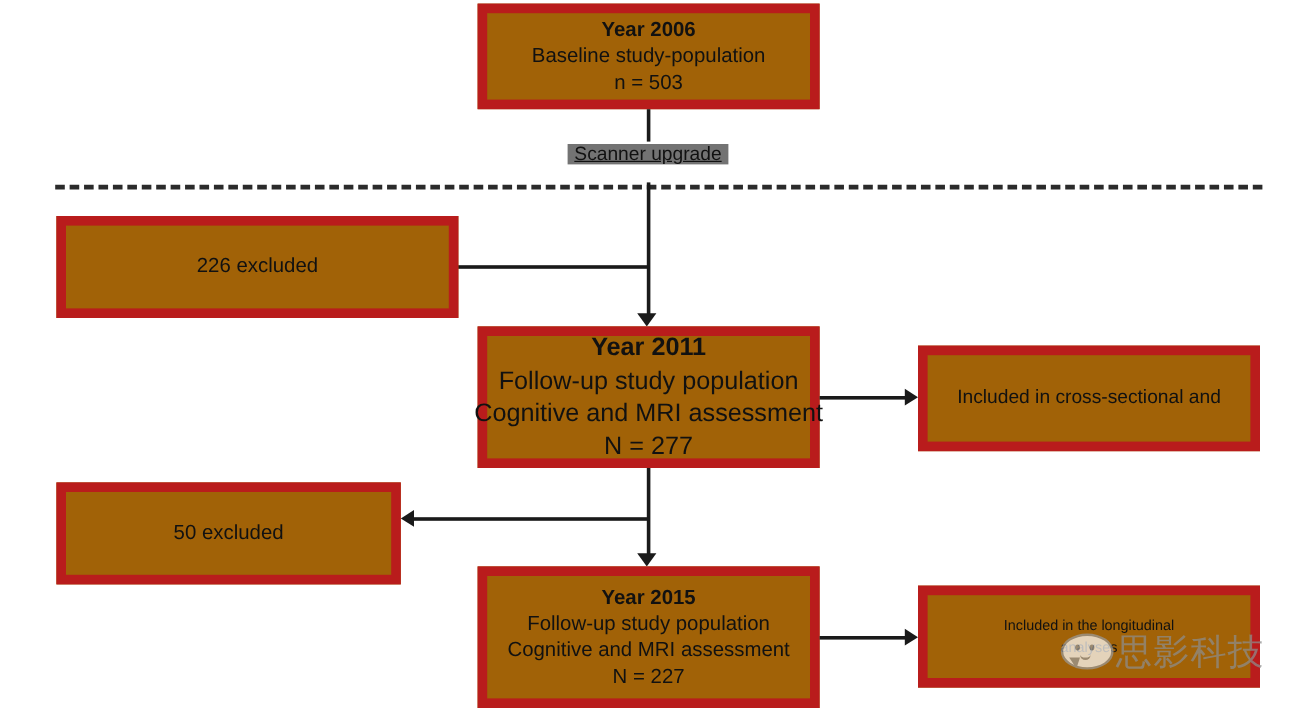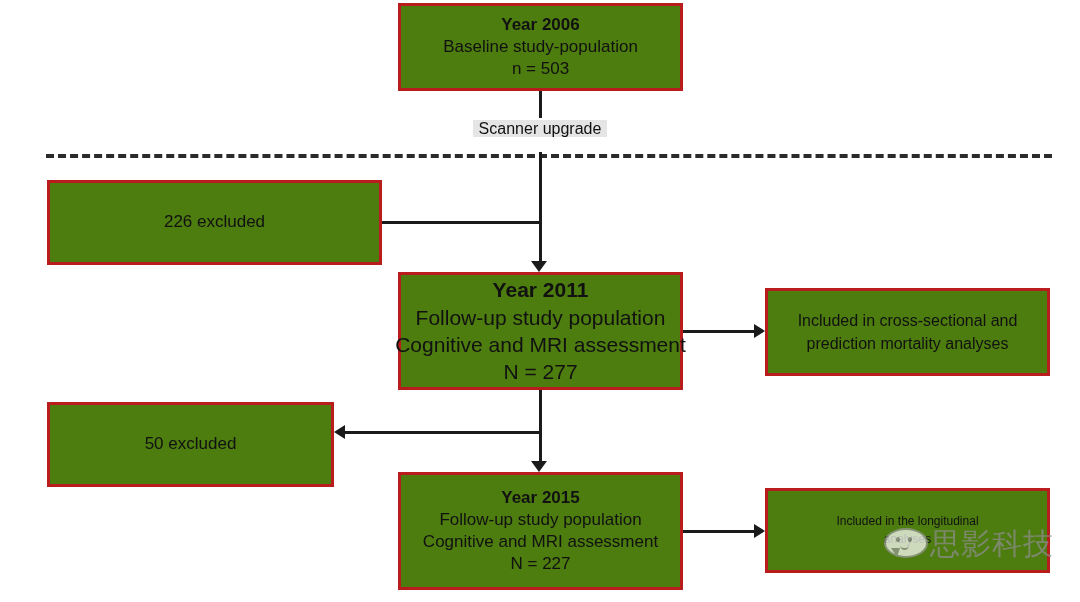--- a/index.html
+++ b/index.html
@@ -11,22 +11,22 @@
     position: relative;
     width: 1080px;
     height: 602px;
     background: #ffffff;
     font-family: "Liberation Sans", sans-serif;
     overflow: hidden;
   }
   .box {
     position: absolute;
     box-sizing: border-box;
-    background: #4d7c0f;
-    border: 3px solid #b91c1c;
+    background: #a16207;
+    border: 8px solid #b91c1c;
     display: flex;
     flex-direction: column;
     align-items: center;
     justify-content: center;
     text-align: center;
     color: #111111;
   }
   .box .line {
     display: block;
     line-height: 1.30;
@@ -93,22 +93,23 @@
     position: absolute;
     left: 0;
     top: 120px;
     width: 1080px;
     text-align: center;
     font-size: 16px;
     color: #111111;
     background: transparent;
   }
   #scanner-upgrade-label span {
-    background: #e5e5e5;
+    background: #737373;
     padding: 0 6px;
+    text-decoration: underline;
   }
   
   #watermark {
     position: absolute;
     left: 884px;
     top: 528px;
     display: flex;
     align-items: center;
     gap: 4px;
     opacity: 0.72;
@@ -192,21 +193,20 @@
     <span class="line">Follow-up study population</span>
     <span class="line">Cognitive and MRI assessment</span>
     <span class="line">N = 277</span>
   </div>
 
   <div class="hline" style="left:683px; top:330px; width:72px;"></div>
   <div class="arrow-right" style="left:754px; top:324px;"></div>
 
   <div class="box" id="box-cross-sectional">
     <span class="line">Included in cross-sectional and</span>
-    <span class="line">prediction mortality analyses</span>
   </div>
 
   <div class="vline" style="left:539px; top:390px; height:75px;"></div>
   <div class="arrow-down" style="left:531px; top:461px;"></div>
 
   <div class="hline" style="left:344px; top:431px; width:197px;"></div>
   <div class="arrow-left" style="left:334px; top:425px;"></div>
 
   <div class="box" id="box-excl-50">
     <span class="line">50 excluded</span>

